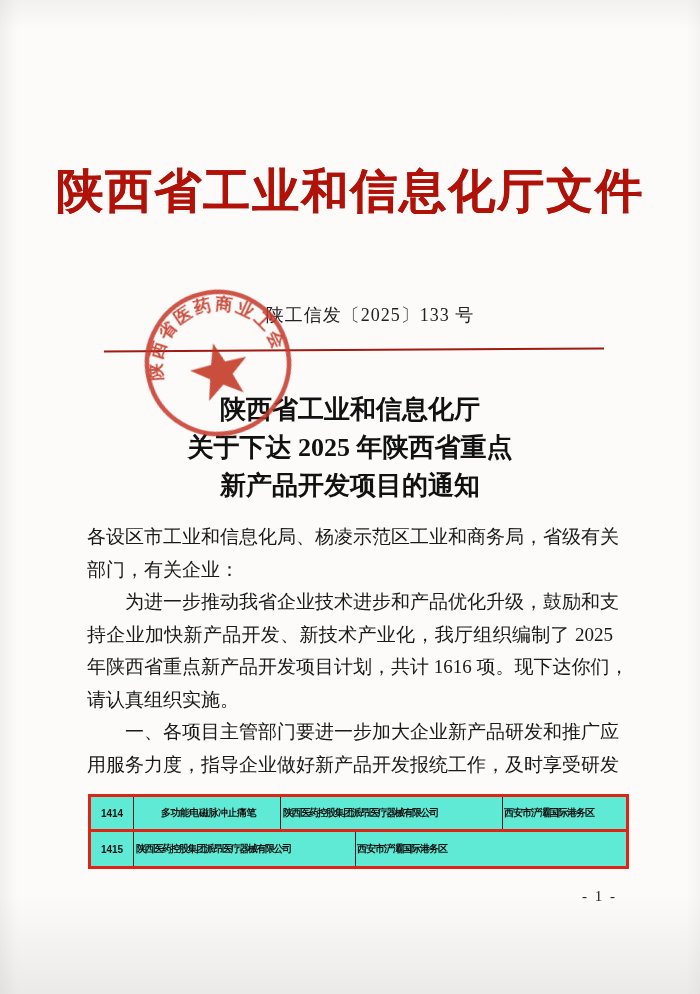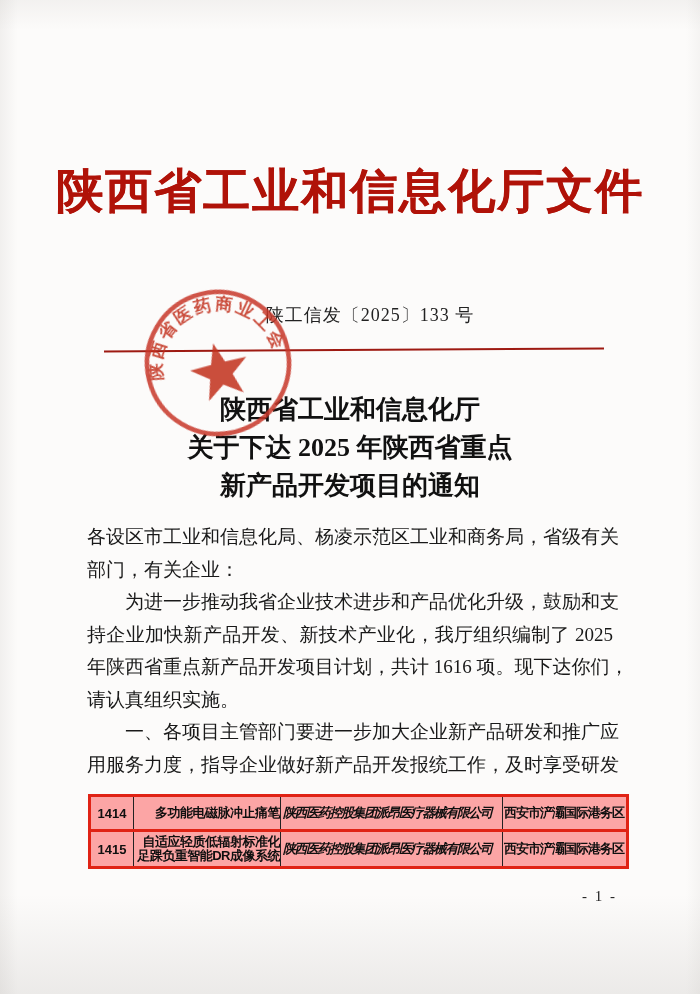--- a/index.html
+++ b/index.html
@@ -44,31 +44,31 @@
   .bodyblock{
     position:absolute;top:521px;left:87px;width:526px;
     font-size:19px;line-height:32.5px;color:#191919;
     font-family:"Liberation Serif","DejaVu Serif",serif;
   }
   .bodyline{text-align:justify;text-align-last:justify;white-space:nowrap;}
   .bodyline.noj{text-align:left;text-align-last:left;}
   .bodyline.indent{padding-left:38px;}
   .rtable{
     position:absolute;top:794px;left:88px;width:535px;
-    border:3px solid #e02315;z-index:2;background:#fca5a5;
+    border:3px solid #e02315;z-index:2;background:#5eead4;
     font-family:"Liberation Sans","DejaVu Sans",sans-serif;
-    font-weight:600;font-size:13px;color:#101010;
+    font-weight:600;font-size:10px;color:#101010;
   }
   .trow{display:flex;align-items:center;}
   .trow.first{height:32px;border-bottom:3px solid #e02315;}
   .trow.second{height:34px;border-radius:11px;}
   .cell{display:flex;align-items:center;height:100%;box-sizing:border-box;overflow:hidden;}
   .c1{width:42px;justify-content:center;letter-spacing:0;}
-  .c2{width:147px;border-left:1px solid #222;padding-left:3px;flex-direction:column;align-items:flex-end;justify-content:center;letter-spacing:-0.5px;line-height:14px;}
-  .c3{width:222px;border-left:1px solid #222;padding-left:2px;letter-spacing:-1.4px;white-space:nowrap;font-style:italic;}
+  .c2{width:147px;border-left:1px solid #222;padding-left:3px;flex-direction:column;align-items:center;justify-content:center;letter-spacing:-0.5px;line-height:14px;}
+  .c3{width:222px;border-left:1px solid #222;padding-left:2px;letter-spacing:-1.4px;white-space:nowrap;}
   .c4{flex:1;border-left:1px solid #222;padding-left:1px;letter-spacing:-1px;white-space:nowrap;}
   .pageno{
     position:absolute;top:888px;left:582px;font-size:15px;letter-spacing:2px;color:#222;
     white-space:nowrap;
   }
 </style>
 </head>
 <body>
 
 <div class="paper">
@@ -118,24 +118,20 @@
     <div class="trow first">
       <div class="cell c1">1414</div>
       <div class="cell c2">
         <span>多功能电磁脉冲止痛笔</span>
       </div>
       <div class="cell c3">陕西医药控股集团派昂医疗器械有限公司</div>
       <div class="cell c4">西安市浐灞国际港务区</div>
     </div>
     <div class="trow second">
       <div class="cell c1">1415</div>
-      <div class="cell c2">
-        <span>自适应轻质低辐射标准化</span>
-        <span>足踝负重智能DR成像系统</span>
-      </div>
       <div class="cell c3">陕西医药控股集团派昂医疗器械有限公司</div>
       <div class="cell c4">西安市浐灞国际港务区</div>
     </div>
   </div>
 
   <div class="pageno">- 1 -</div>
 
 </div>
 
 </body></html>

